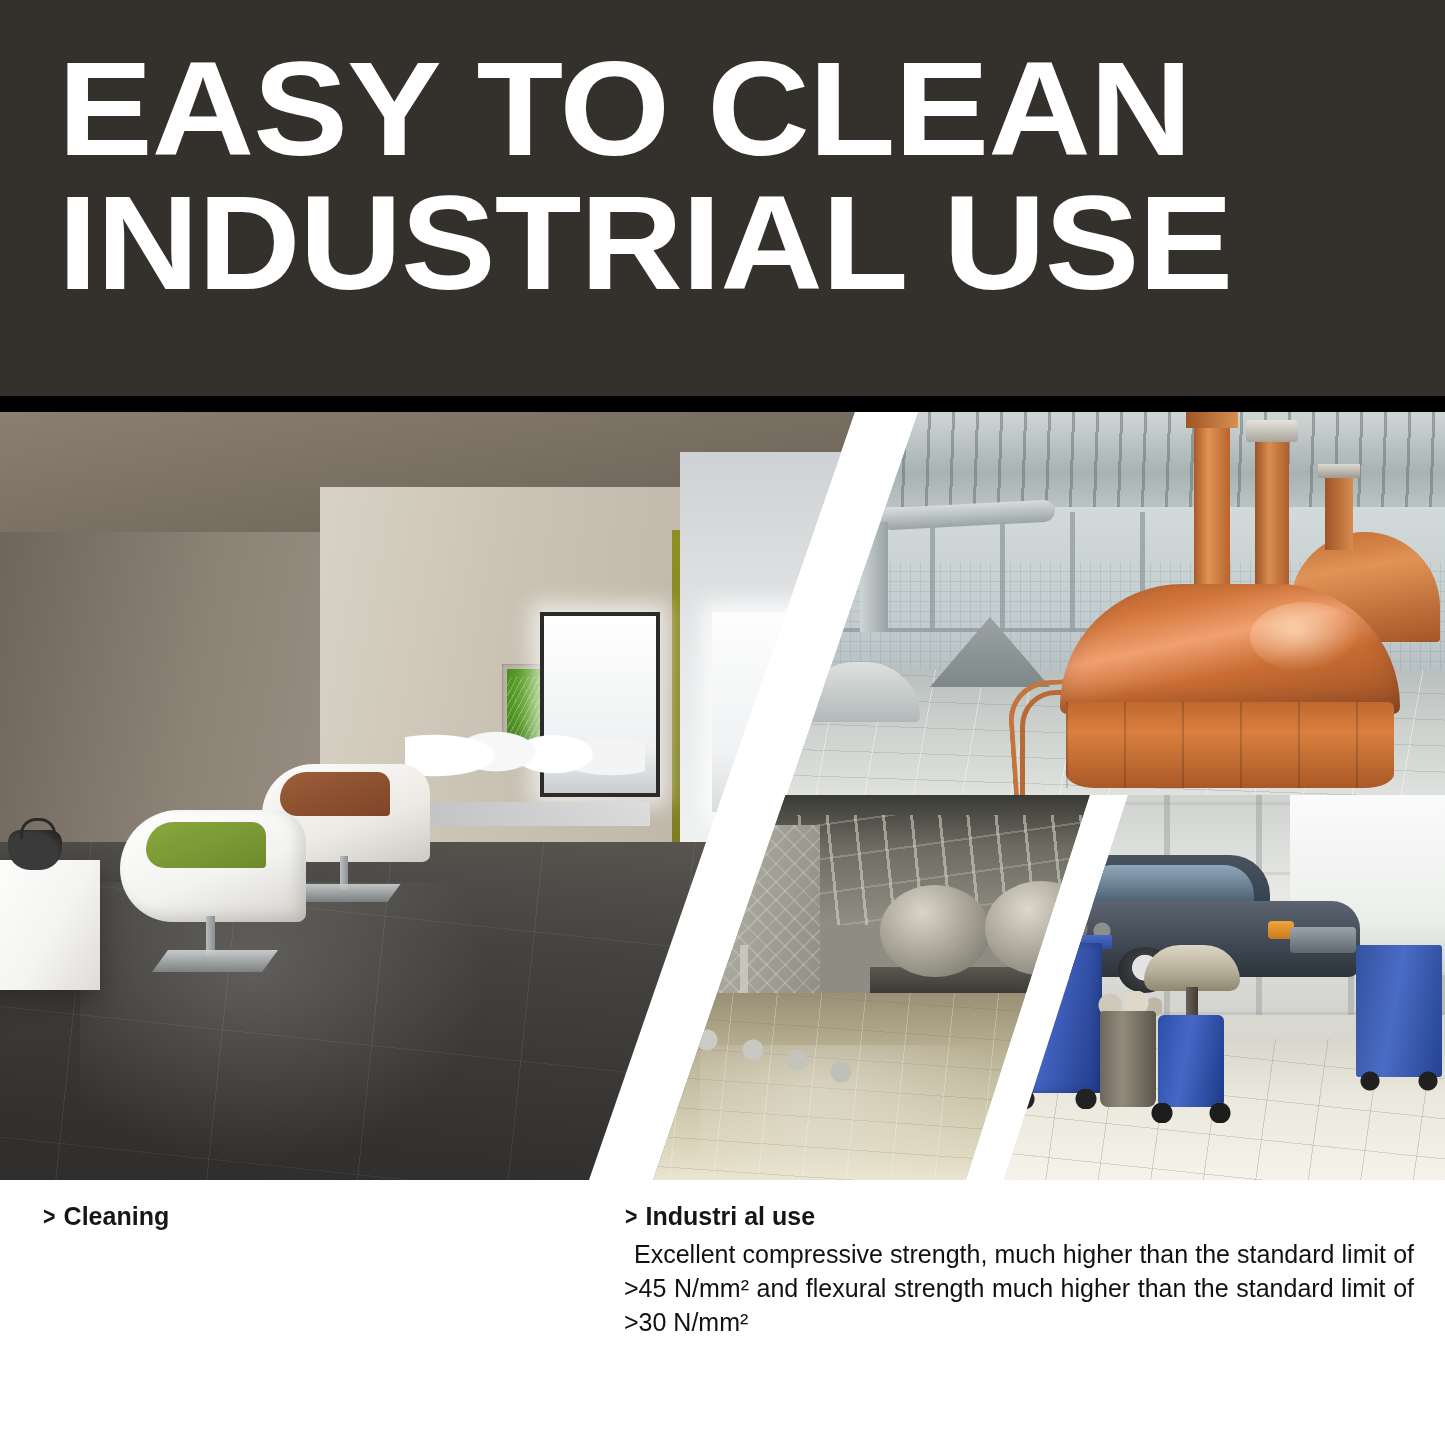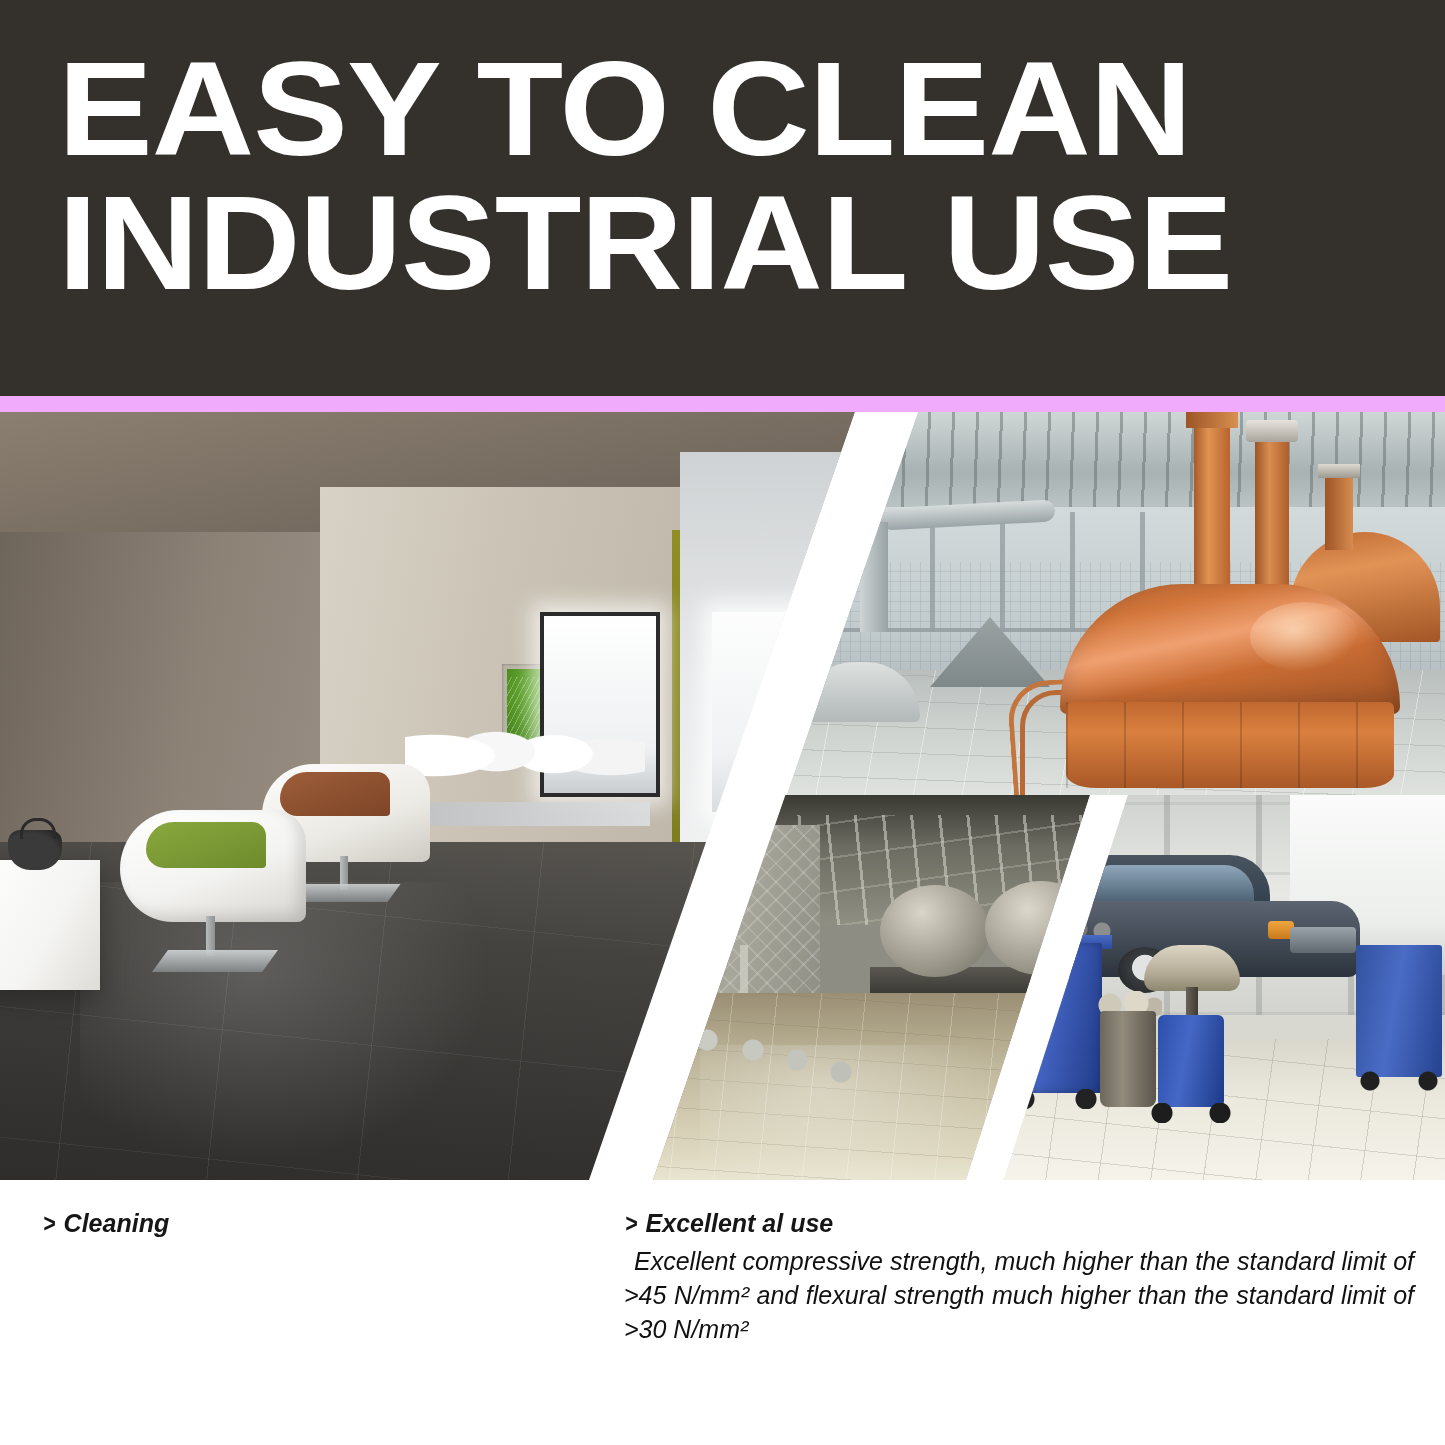--- a/index.html
+++ b/index.html
@@ -11,21 +11,21 @@
     width: 1445px;
     height: 1445px;
     font-family: "Liberation Sans", sans-serif;
     overflow: hidden;
   }
 
   .page {
     position: relative;
     width: 1445px;
     height: 1129px;
-    background: #f0abfc;
+    background: #000000;
   }
 
   
   .header-banner {
     position: absolute;
     left: 0;
     top: 0;
     width: 1445px;
     height: 396px;
     background: #34302c;
@@ -628,22 +628,21 @@
   .captions {
     position: absolute;
     left: 0;
     top: 1196px;
     width: 1445px;
     height: 249px;
     background: #ffffff;
   }
   .caption-col {
     position: absolute;
-    top: 12px;
-    font-style: italic;
+    top: 5px;
   }
   .caption-left  { left: 42px;  width: 524px; }
   .caption-right { left: 624px; width: 790px; }
 
   .caption-head {
     font-size: 25px;
     font-weight: bold;
     color: #161616;
     margin: 0 0 6px 0;
     line-height: 30px;
@@ -797,19 +796,19 @@
 
   </div>
 
   <div class="captions">
 
     <div class="caption-col caption-left">
       <p class="caption-head"><span class="chev">&gt;</span><span>Cleaning</span></p>
     </div>
 
     <div class="caption-col caption-right">
-      <p class="caption-head"><span class="chev">&gt;</span><span>Excellent al use</span></p>
+      <p class="caption-head"><span class="chev">&gt;</span><span>Industri al use</span></p>
       <p class="caption-body">Excellent compressive strength, much higher than the standard limit of &gt;45 N/mm² and flexural strength much higher than the standard limit of  &gt;30 N/mm²</p>
     </div>
 
   </div>
 
 </div>
 
 </body></html>

